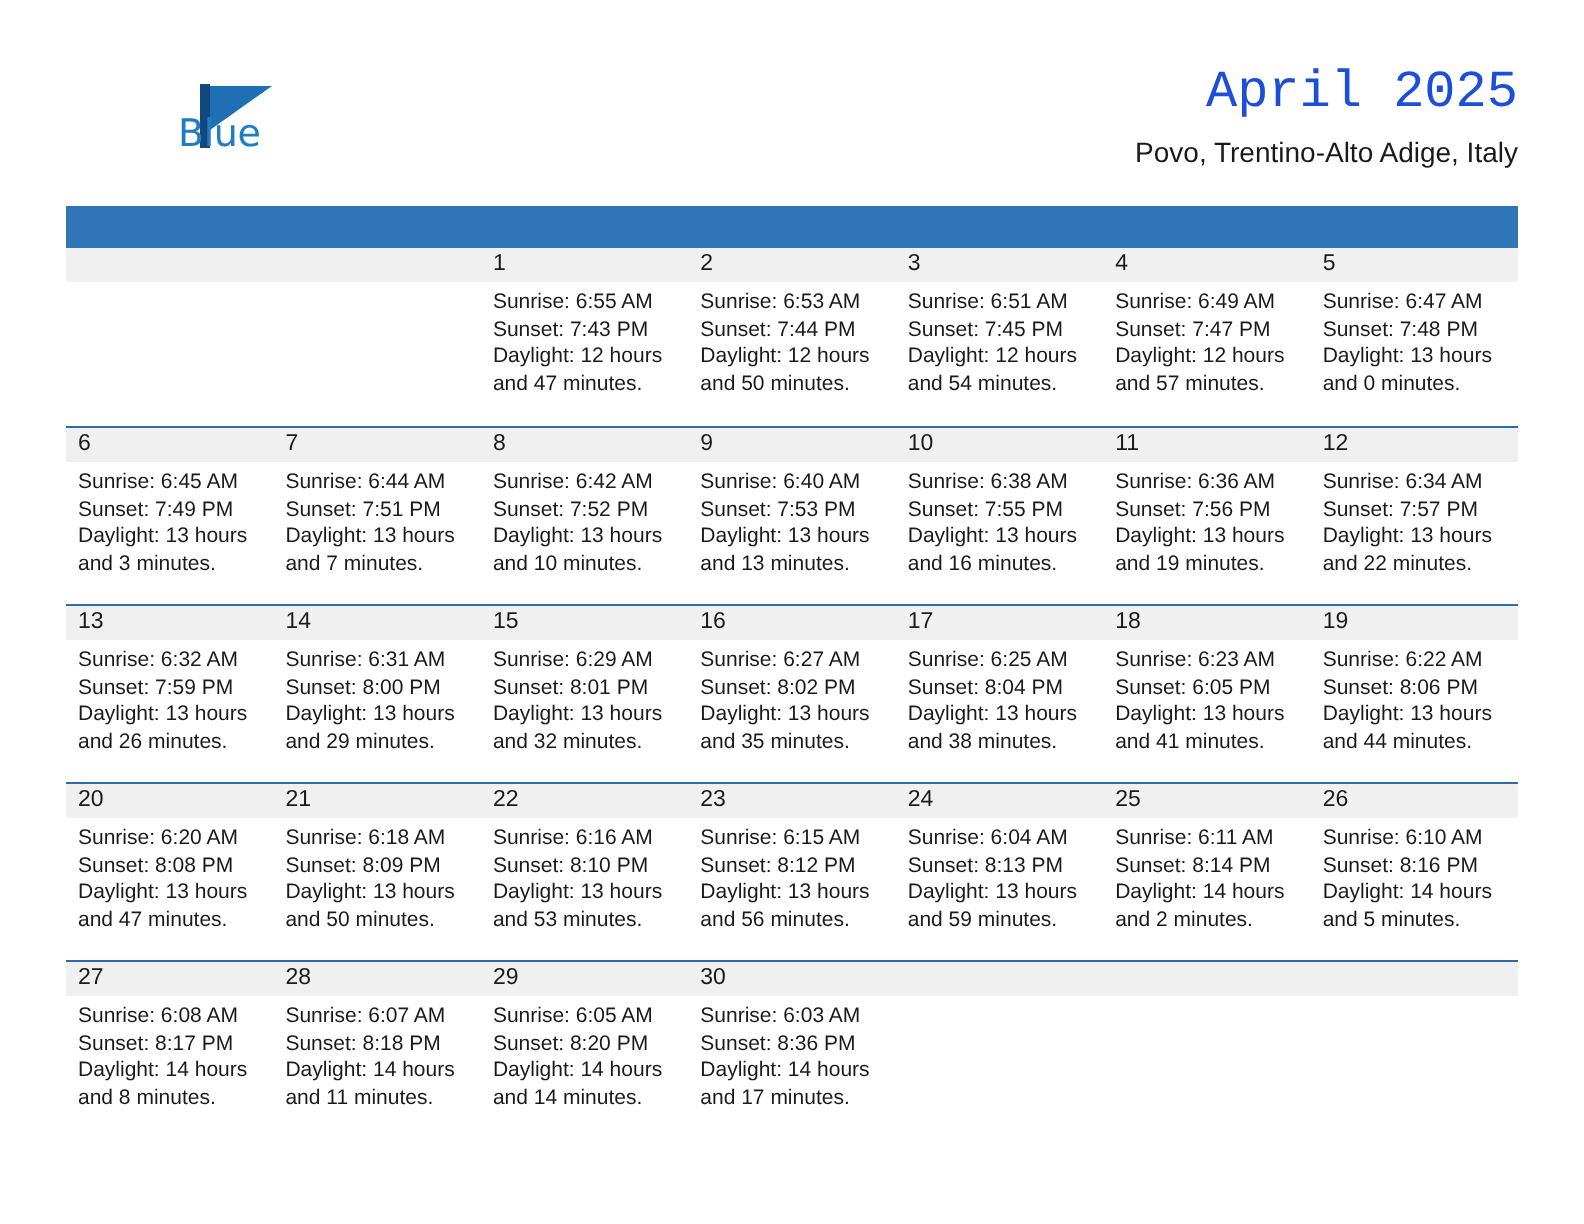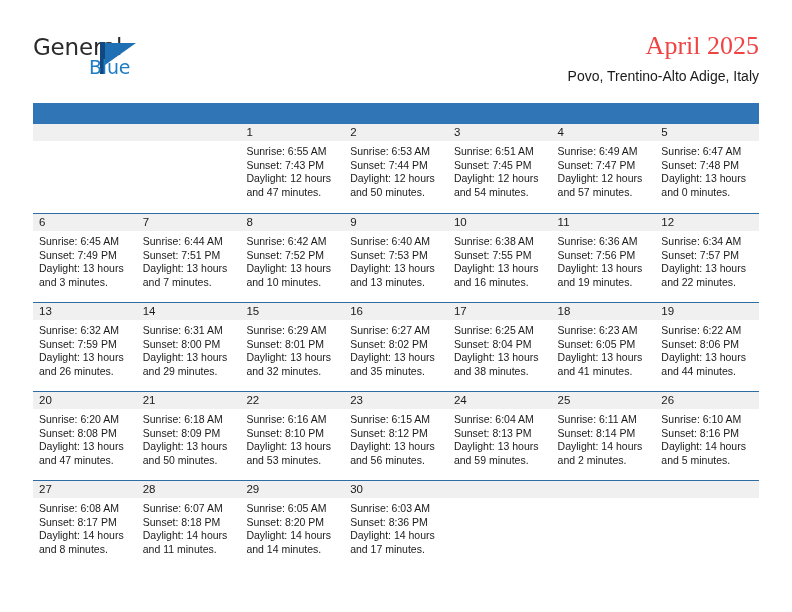--- a/index.html
+++ b/index.html
@@ -83,24 +83,24 @@
 
   .title-block {
     position: absolute;
     right: 0;
     top: 0;
     text-align: right;
   }
   .cal-title {
     font-size: 26px;
     font-weight: 400;
-    color: #ef4444;
+    color: #1d4ed8;
     line-height: 32px;
     white-space: nowrap;
-    font-family: Liberation Serif, serif;
+    font-family: Liberation Mono, monospace;
   }
   .cal-subtitle {
     margin-top: 5px;
     font-size: 14px;
     font-weight: 400;
     color: #1a1a1a;
     line-height: 18px;
     white-space: nowrap;
     font-family: "Liberation Sans", sans-serif;
     padding-left: 48px;
@@ -165,21 +165,20 @@
   }
 </style>
 </head>
 <body>
 
 <div class="page">
 
   <div class="top-bar">
 
     <div class="logo">
-      <span class="logo-general">General</span>
       <span class="logo-mark">
         <span class="logo-bar"></span>
         <span class="logo-tri"></span>
       </span>
       <span class="logo-blue">Blue</span>
     </div>
 
     <div class="title-block">
       <div class="cal-title">April 2025</div>
       <div class="cal-subtitle">Povo, Trentino-Alto Adige, Italy</div>

